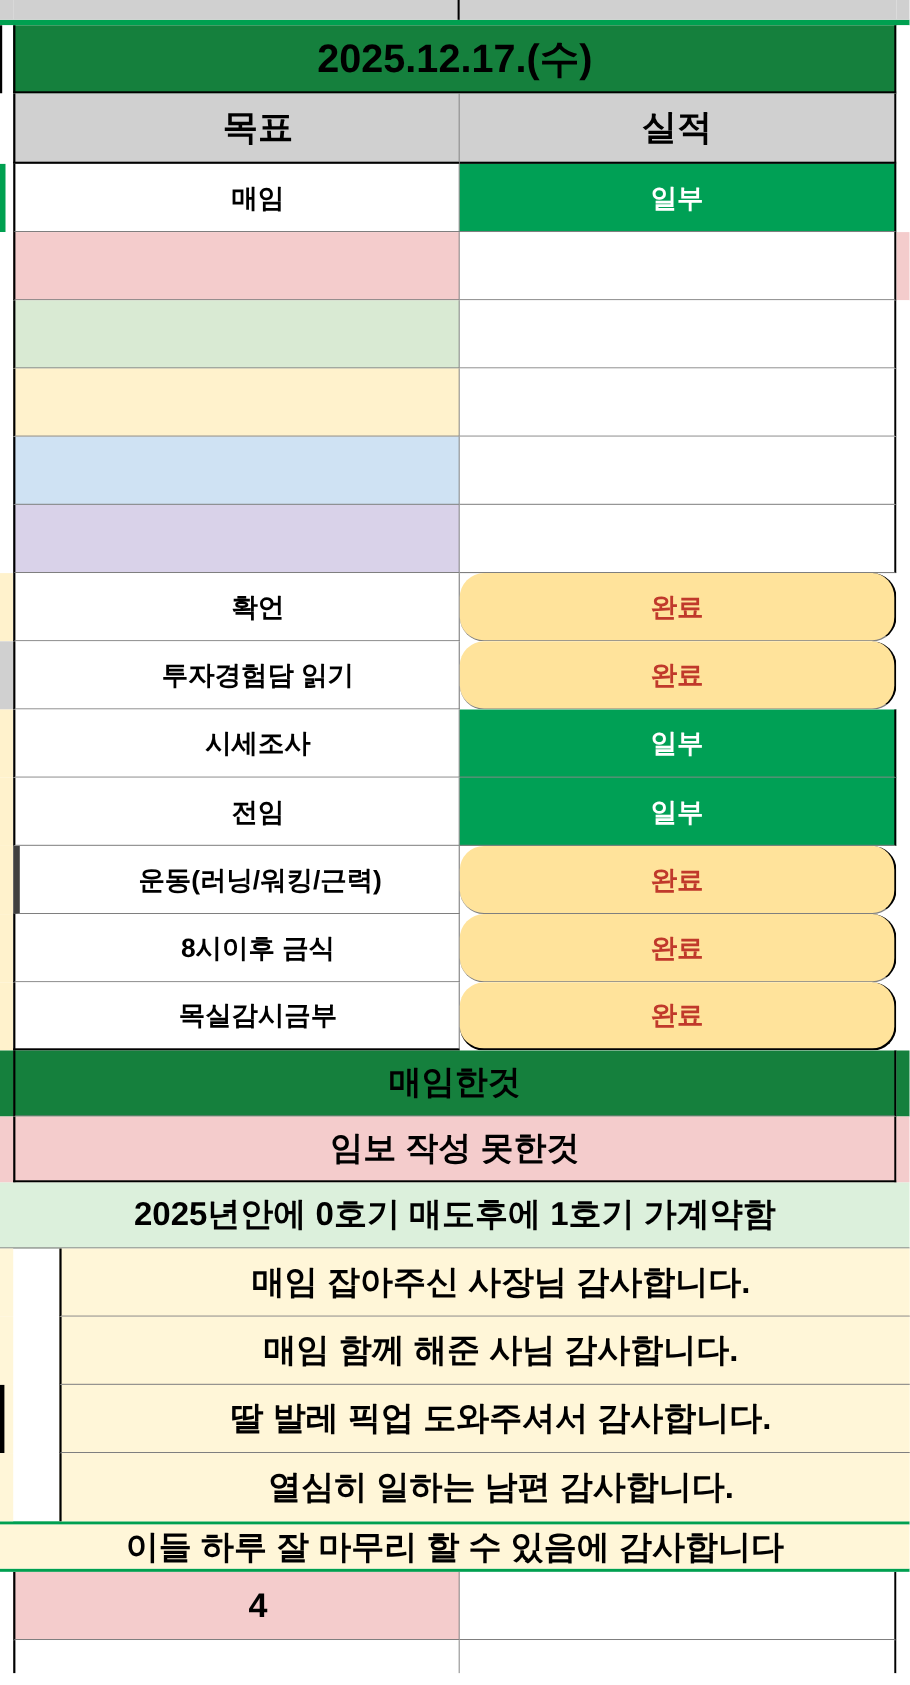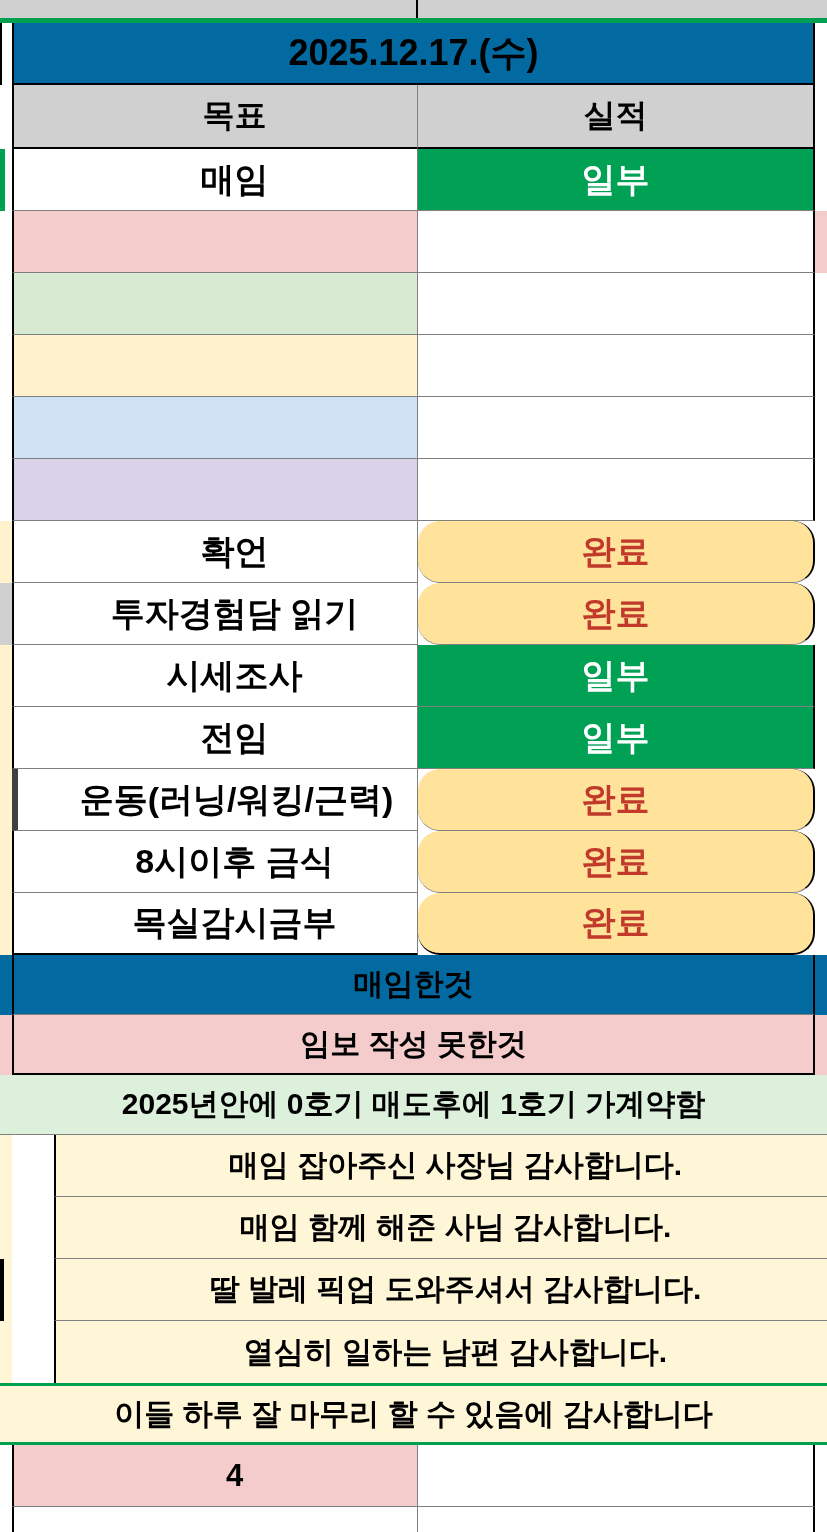--- a/index.html
+++ b/index.html
@@ -60,25 +60,25 @@
   .r-head { height: 64px; }
   .r-blank { height: 62px; }
   .r-item { height: 62px; }
   .r-full { height: 60px; }
   .r-thanks { height: 62px; gap: 42px; }
   .r-num { height: 62px; }
   .r-last { height: 30px; }
 
   .f-date { font-size: 36px; letter-spacing: 0px; }
   .f-head { font-size: 32px; }
-  .f-item { font-size: 34px; }
+  .f-item { font-size: 24px; }
   .f-full { font-size: 30px; }
   .f-num { font-size: 31px; }
 
-  .bg-lightblue { background: #0369a1; }
+  .bg-lightblue { background: #15803d; }
   .bg-gray { background: #d0d0d0; }
   .bg-white { background: #ffffff; }
   .bg-pink { background: #f4cccc; }
   .bg-green { background: #d9ead3; }
   .bg-yellow { background: #fff2cc; }
   .bg-blue { background: #cfe2f3; }
   .bg-purple { background: #d9d2e9; }
   .bg-greenfill { background: #00a055; }
   .bg-orange { background: #ffe39b; }
   .bg-lightyellow { background: #fff6d8; }
@@ -237,21 +237,21 @@
     <div class="cell f-full bg-lightyellow thin-b" style="width:803px;flex:0 0 803px;border-left:2px solid #000;border-right:2px solid #000;">딸 발레 픽업 도와주셔서 감사합니다.</div>
     <div class="cell c-right bg-lightyellow"></div>
   </div>
 
   <div class="row r-thanks">
     <div class="cell c-left bg-lightyellow"></div>
     <div class="cell f-full bg-lightyellow" style="width:803px;flex:0 0 803px;border-left:2px solid #000;border-right:2px solid #000;">열심히 일하는 남편 감사합니다.</div>
     <div class="cell c-right bg-lightyellow"></div>
   </div>
 
-  <div class="row r-thanks" style="border-top:3px solid #00a050;border-bottom:3px solid #00a050;height:62px;">
+  <div class="row r-thanks" style="border-top:3px solid #00a050;border-bottom:3px solid #00a050;height:46px;">
     <div class="cell bg-lightyellow f-full" style="width:827px;flex:0 0 827px;">이들 하루 잘 마무리 할 수 있음에 감사합니다</div>
   </div>
 
   <div class="row r-num">
     <div class="cell c-left bg-white"></div>
     <div class="cell c-goal bg-pink f-num thin-r thin-b" style="border-left:2px solid #000;">4</div>
     <div class="cell c-act bg-white thin-b" style="border-right:2px solid #000;"></div>
     <div class="cell c-right bg-white"></div>
   </div>
 

